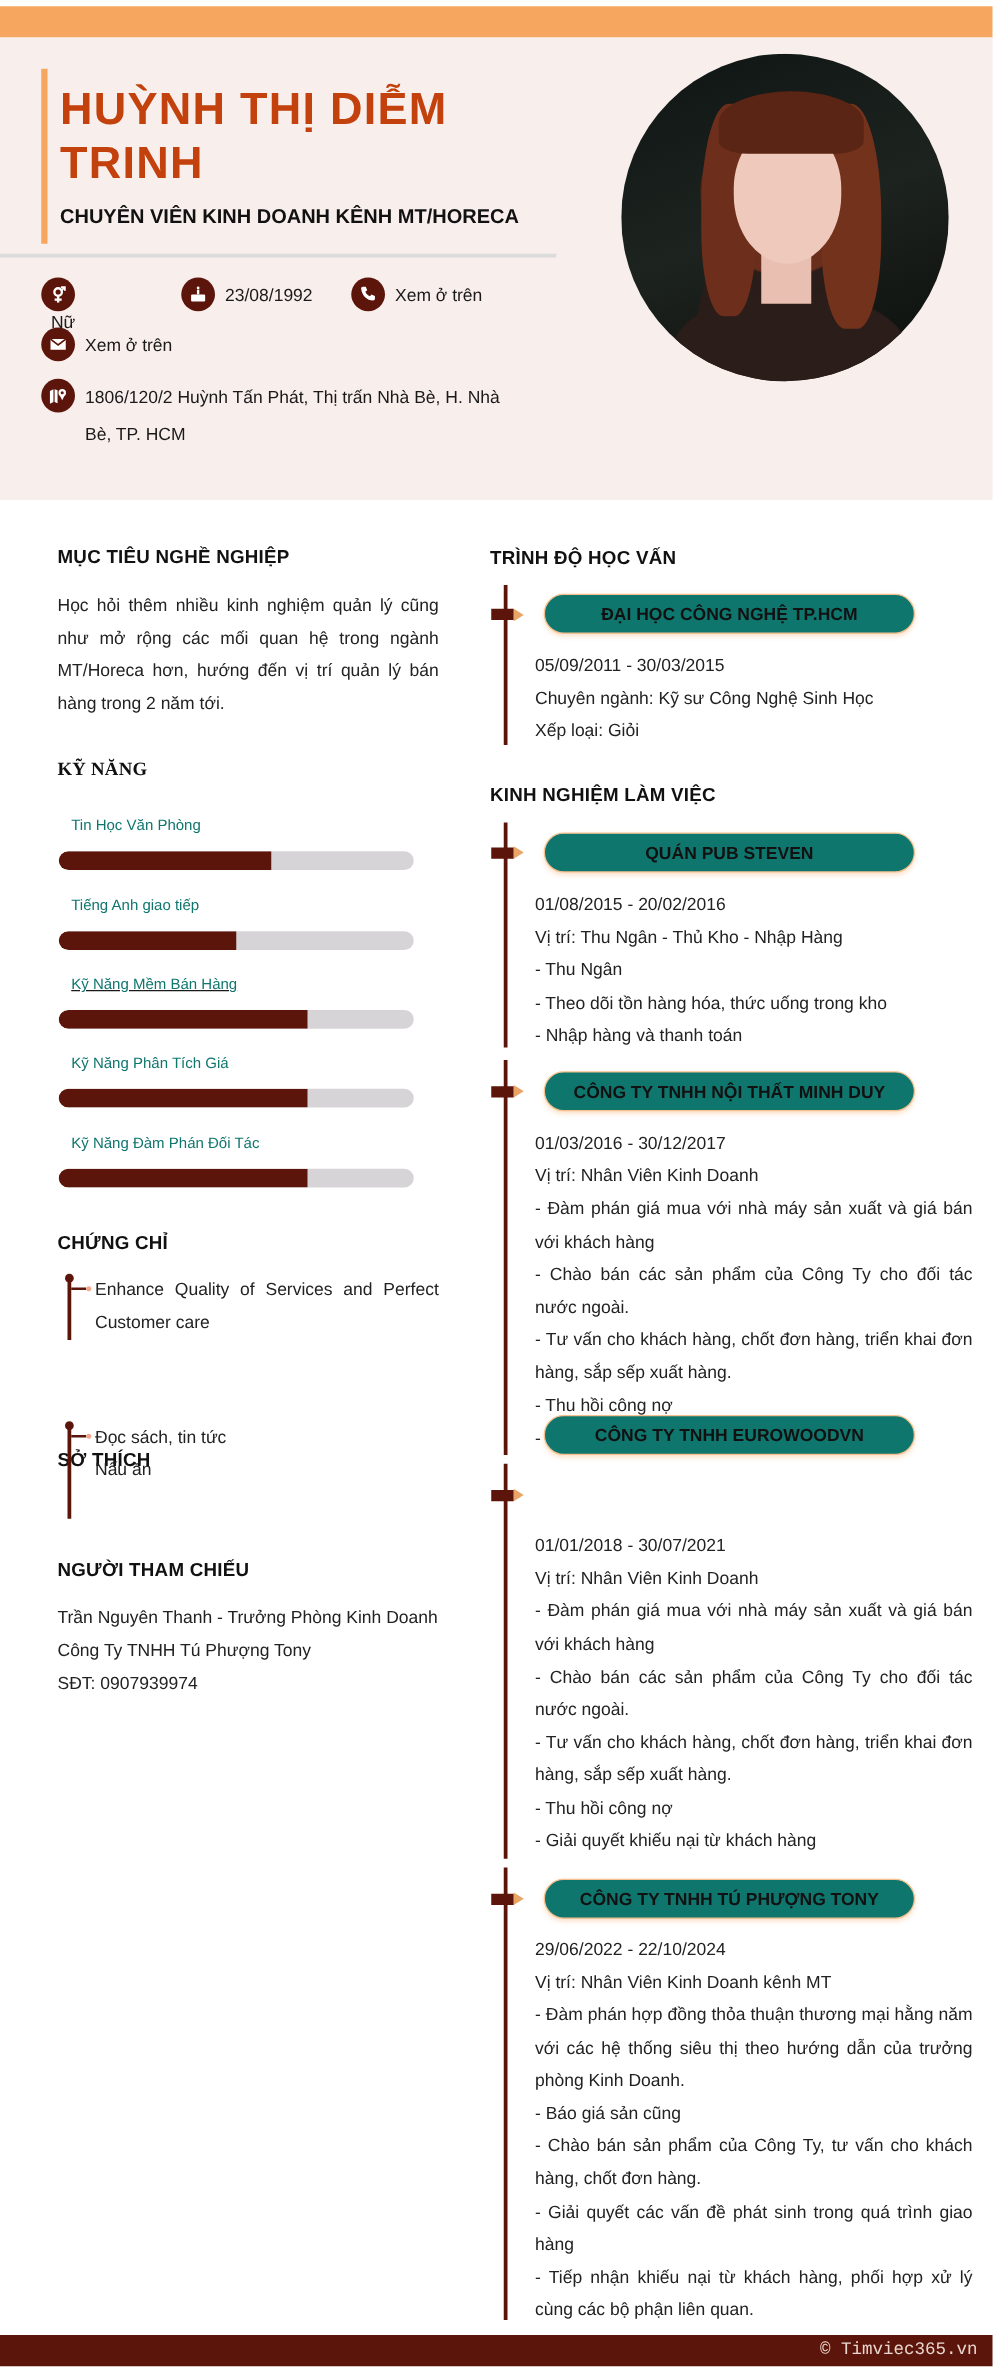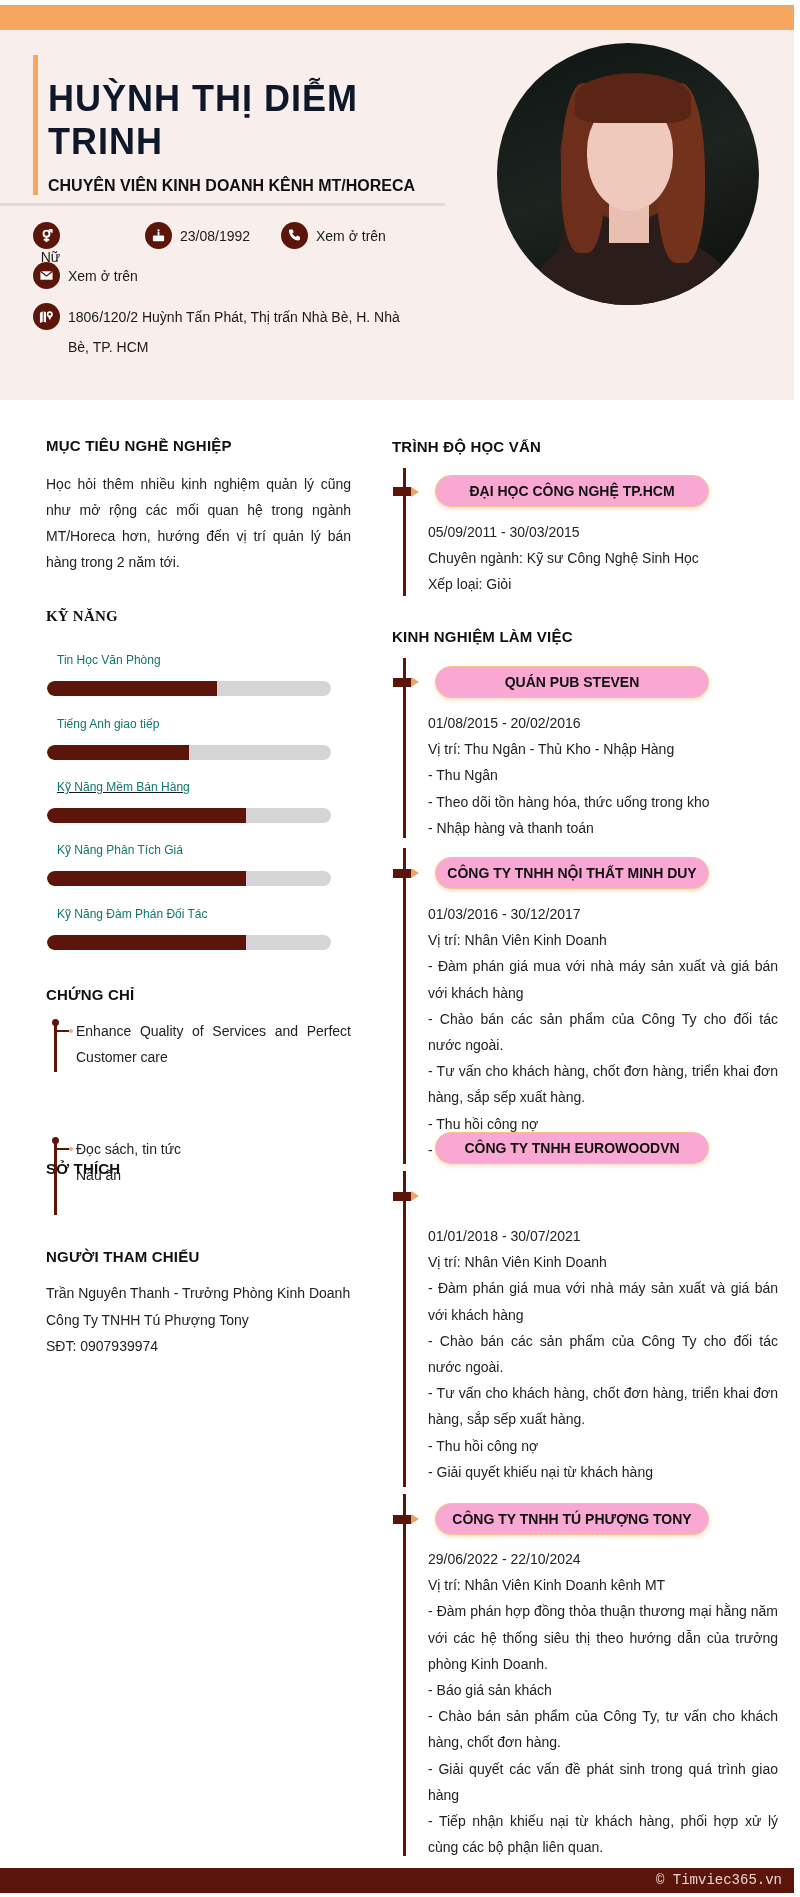--- a/index.html
+++ b/index.html
@@ -5,21 +5,21 @@
   * { box-sizing: border-box; margin: 0; padding: 0; }
   html, body { width: 800px; background: #ffffff; }
   body { font-family: "Liberation Sans", "DejaVu Sans", sans-serif; color: #1a1a1a; position: relative; height: 1897px; overflow: hidden; }
 
   .page { position: absolute; left: 0; top: 0; width: 794px; height: 1897px; }
 
   .top-bar { position: absolute; left: 0; top: 5px; width: 794px; height: 25px; background: #f6a65e; }
   .header { position: absolute; left: 0; top: 30px; width: 794px; height: 370px; background: #f8eeeb; }
 
   .name-block { position: absolute; left: 33px; top: 55px; width: 412px; border-left: 5px solid #f6a65e; padding-left: 10px; height: 140px; }
-  .name { font-size: 36px; font-weight: bold; line-height: 43px; letter-spacing: 1px; color: #0f172a; margin-top: 22px; }
+  .name { font-size: 36px; font-weight: bold; line-height: 43px; letter-spacing: 1px; color: #c2410c; margin-top: 10px; }
   .job-title { font-size: 16px; font-weight: bold; color: #111; margin-top: 14px; }
   .name-divider { position: absolute; left: 0; top: 203px; width: 445px; height: 3px; background: #dcdcdc; }
 
   .contact { position: absolute; font-size: 14px; color: #1a1a1a; display: flex; align-items: center; }
   .contact .ic { width: 27px; height: 27px; border-radius: 50%; background: #5c150a; display: inline-flex; align-items: center; justify-content: center; margin-right: 8px; flex-shrink: 0; }
   .contact .ic svg { width: 15px; height: 15px; fill: #fff; }
   .addr-wrap { position: absolute; left: 33px; top: 302px; width: 380px; display: flex; font-size: 14px; line-height: 30px; }
   .addr-wrap .ic { width: 27px; height: 27px; border-radius: 50%; background: #5c150a; display: inline-flex; align-items: center; justify-content: center; margin-right: 8px; margin-top: 1px; flex-shrink: 0; }
   .addr-wrap .ic svg { width: 15px; height: 15px; fill: #fff; }
 
@@ -47,21 +47,21 @@
   .tl-left::before { content: ""; position: absolute; left: -2px; top: -3px; width: 7px; height: 7px; border-radius: 50%; background: #5c150a; }
   .tl-branch { position: absolute; left: 57px; width: 12px; height: 2px; background: #5c150a; }
   .tl-dot { position: absolute; left: 69px; width: 4px; height: 4px; border-radius: 50%; background: #f3a78a; }
   .list-text { position: absolute; left: 76px; width: 275px; font-size: 14px; line-height: 26px; color: #222; text-align: justify; }
 
   .ref-text { position: absolute; left: 46px; width: 320px; font-size: 14px; line-height: 27px; color: #222; }
 
   .tl-right { position: absolute; left: 403px; width: 3px; background: #5c150a; }
   .tl-marker { position: absolute; left: 393px; width: 18px; height: 9px; background: #5c150a; }
   .tl-arrow { position: absolute; left: 411px; width: 0; height: 0; border-top: 5px solid transparent; border-bottom: 5px solid transparent; border-left: 8px solid #e9a565; }
-  .pill { position: absolute; left: 435px; width: 274px; height: 32px; border: 1px solid #f6c08e; border-radius: 16px; background: #f9a8d4;
+  .pill { position: absolute; left: 435px; width: 297px; height: 32px; border: 1px solid #f6c08e; border-radius: 16px; background: #0f766e;
           box-shadow: 0 2px 4px rgba(246,166,94,0.35); display: flex; align-items: center; justify-content: center; font-size: 14px; font-weight: bold; color: #111; }
   .entry { position: absolute; left: 428px; width: 350px; font-size: 14px; line-height: 26.2px; color: #222; text-align: justify; }
 
   .footer { position: absolute; left: 0; top: 1868px; width: 794px; height: 25px; background: #5c150a; }
   .footer span { position: absolute; right: 12px; top: 4px; font-family: "Liberation Mono", "DejaVu Sans Mono", monospace; font-size: 14px; color: #e8d6cf; }
 </style>
 </head>
 <body>
 
 <div class="page">
@@ -244,21 +244,21 @@
   </div>
 
   <div class="tl-right" style="top:1494px; height:362px;"></div>
   <div class="tl-marker" style="top:1515px;"></div>
   <div class="tl-arrow" style="top:1514px;"></div>
   <div class="pill" style="top:1503px;">CÔNG TY TNHH TÚ PHƯỢNG TONY</div>
   <div class="entry" style="top:1546px;">
     <div>29/06/2022 - 22/10/2024</div>
     <div>Vị trí: Nhân Viên Kinh Doanh kênh MT</div>
     <div>- Đàm phán hợp đồng thỏa thuận thương mại hằng năm với các hệ thống siêu thị theo hướng dẫn của trưởng phòng Kinh Doanh.</div>
-    <div>- Báo giá sản khách</div>
+    <div>- Báo giá sản cũng</div>
     <div>- Chào bán sản phẩm của Công Ty, tư vấn cho khách hàng, chốt đơn hàng.</div>
     <div>- Giải quyết các vấn đề phát sinh trong quá trình giao hàng</div>
     <div>- Tiếp nhận khiếu nại từ khách hàng, phối hợp xử lý cùng các bộ phận liên quan.</div>
   </div>
 
   <div class="footer">
     <span>© Timviec365.vn</span>
   </div>
 </div>
 

